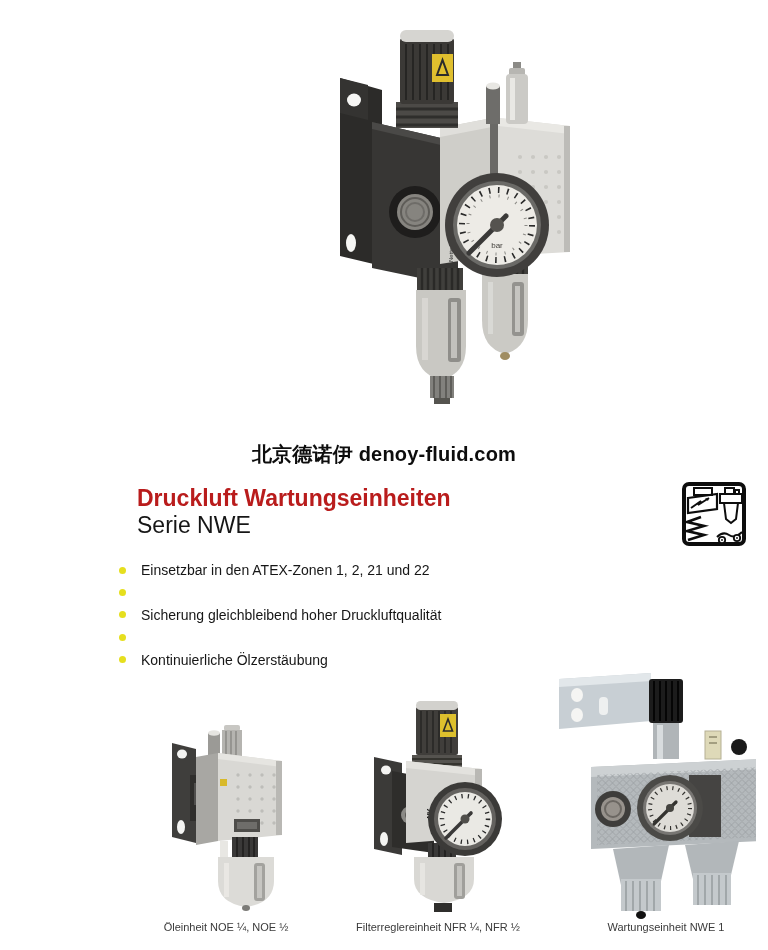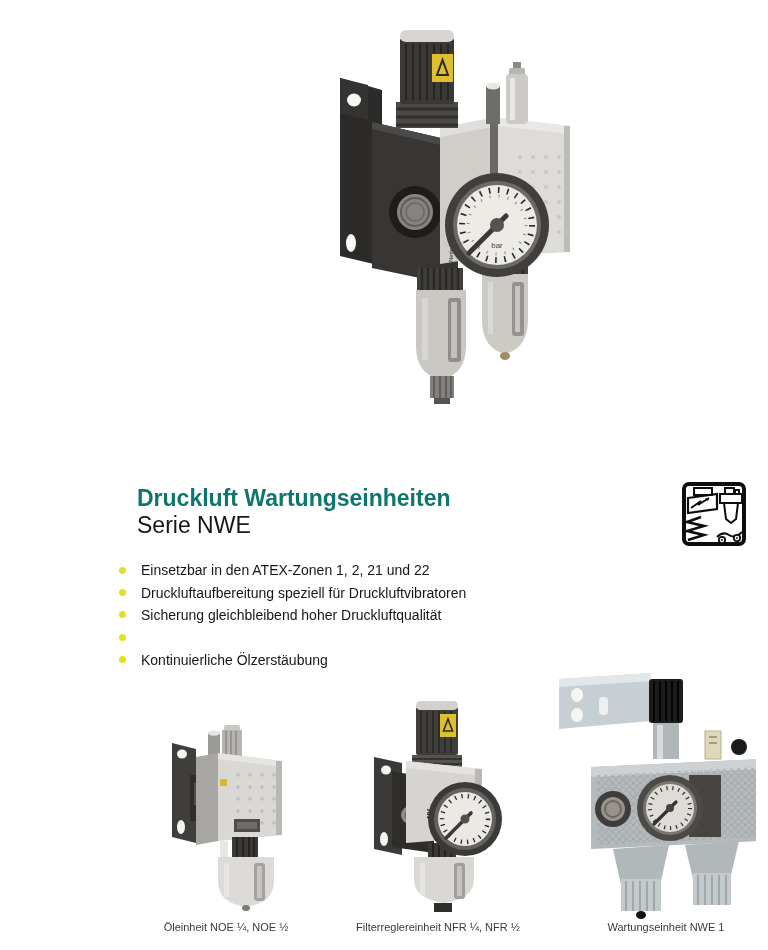--- a/index.html
+++ b/index.html
@@ -5,21 +5,21 @@
   html,body{margin:0;padding:0;background:#ffffff;}
   .canvas{
     position:relative;width:756px;height:950px;background:#ffffff;overflow:hidden;
     font-family:"Liberation Sans","DejaVu Sans",sans-serif;color:#111;
   }
   .abs{position:absolute;}
   .watermark{
     top:441px;left:0;width:768px;text-align:center;
     font-size:20px;font-weight:700;color:#0d0d0d;letter-spacing:.2px;
   }
-  .title{left:137px;top:485px;font-size:23px;font-weight:700;color:#0f766e;line-height:26px;}
+  .title{left:137px;top:485px;font-size:23px;font-weight:700;color:#b91c1c;line-height:26px;}
   .subtitle{left:137px;top:512px;font-size:23px;font-weight:400;color:#161616;line-height:26px;}
   .pictogram{left:681px;top:481px;}
   ul.features{left:119px;top:559px;margin:0;padding:0;list-style:none;width:500px;}
   ul.features li{display:flex;align-items:center;height:22.4px;font-size:14px;color:#161616;}
   .bullet{flex:0 0 auto;width:7px;height:7px;border-radius:50%;background:#e6df1e;margin-right:15px;}
   .caption{top:921px;font-size:11px;color:#3a3a3a;text-align:center;}
   .caption.c1{left:110px;width:232px;}
   .caption.c2{left:325px;width:226px;}
   .caption.c3{left:553px;width:226px;}
   svg{display:block;}
@@ -151,20 +151,21 @@
       <circle cx="177" cy="209" r="44" fill="#6b6a67"></circle>
       <circle cx="177" cy="209" r="40" fill="#edebe6"></circle>
       <circle cx="177" cy="209" r="35" fill="none" stroke="#2a2a2a" stroke-width="6" stroke-dasharray="1.6 7.6"></circle>
       <circle cx="177" cy="209" r="29" fill="none" stroke="#8a8985" stroke-width="3" stroke-dasharray="1 8.2"></circle>
       <line x1="186" y1="200" x2="149" y2="237" stroke="#3a3938" stroke-width="5" stroke-linecap="round"></line>
       <circle cx="177" cy="209" r="7" fill="#55534f"></circle>
       <text x="177" y="232" font-size="8" text-anchor="middle" fill="#44423e">bar</text>
     </g>
   </svg>
 
+  <div class="abs watermark">北京德诺伊 denoy-fluid.com</div>
 
   <div class="abs title">Druckluft Wartungseinheiten</div>
   <div class="abs subtitle">Serie NWE</div>
 
   <svg class="abs pictogram" width="66" height="66" viewBox="0 0 66 66">
     <rect x="3" y="3" width="60" height="60" rx="5" fill="#ffffff" stroke="#0d0d0d" stroke-width="4"></rect>
 
     <g fill="none" stroke="#0d0d0d">
       <rect x="13" y="7" width="18" height="7" stroke-width="2"></rect>
       <polygon points="7,17 36,13 36,28 7,32" stroke-width="2.2"></polygon>
@@ -190,21 +191,20 @@
     </g>
   </svg>
 
   <ul class="abs features">
     <li>
         <span class="bullet"></span>
         <span>Einsetzbar in den ATEX-Zonen 1, 2, 21 und 22</span>
       </li>
     <li>
         <span class="bullet"></span>
-        <span>Druckluftaufbereitung speziell für Druckluftvibratoren</span>
       </li>
     <li>
         <span class="bullet"></span>
         <span>Sicherung gleichbleibend hoher Druckluftqualität</span>
       </li>
     <li>
         <span class="bullet"></span>
       </li>
     <li>
         <span class="bullet"></span>

